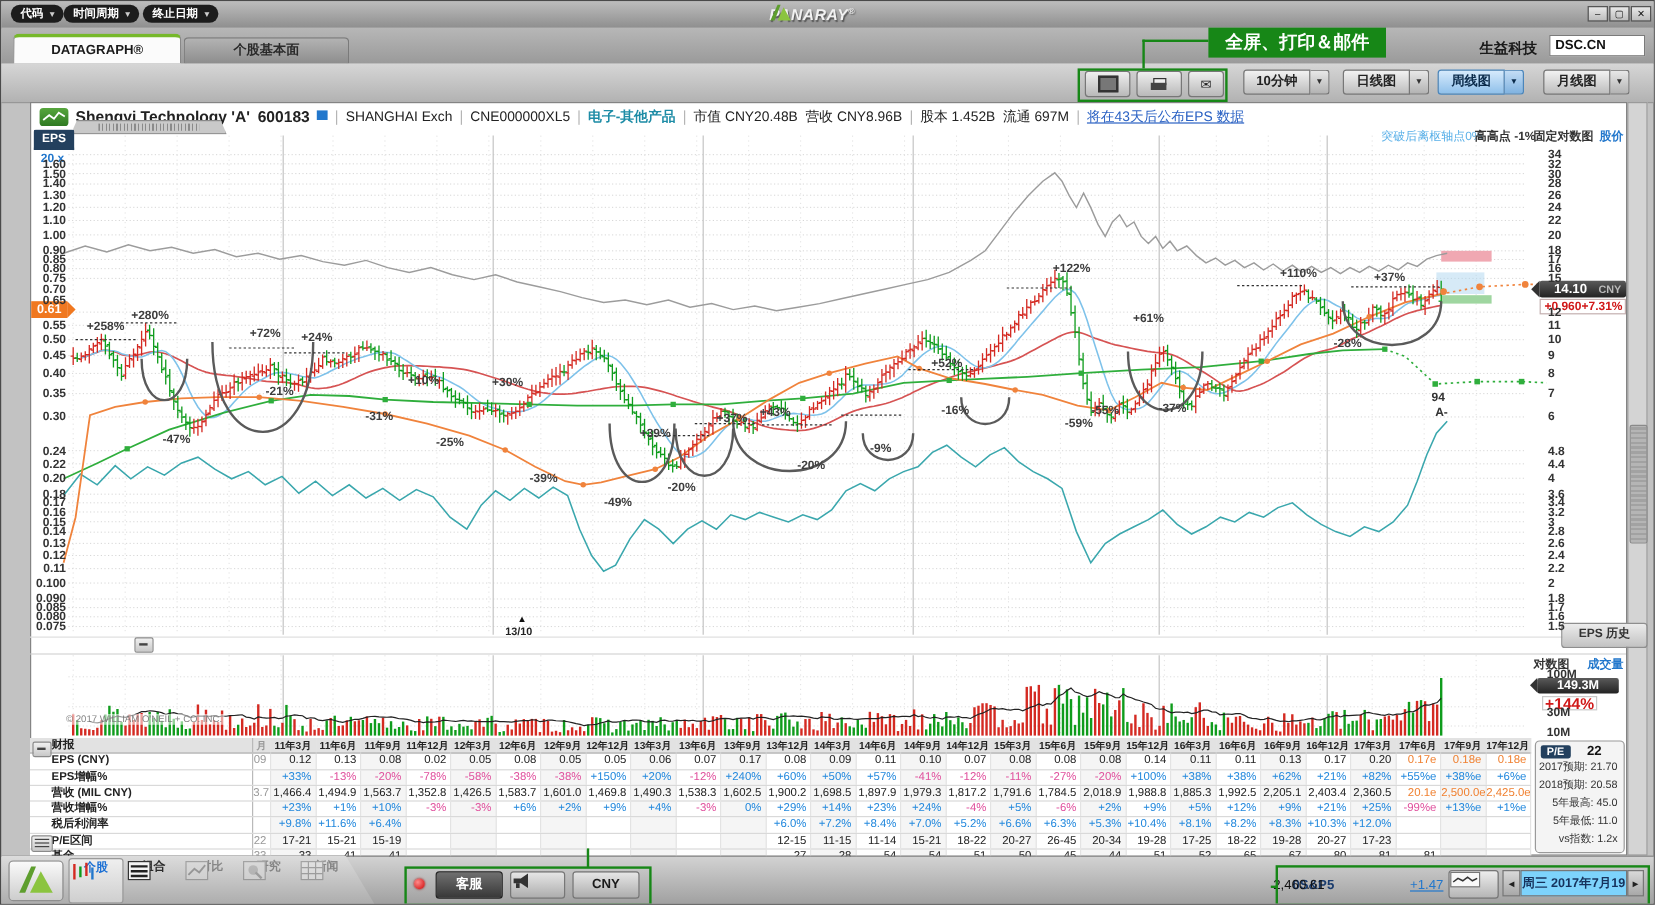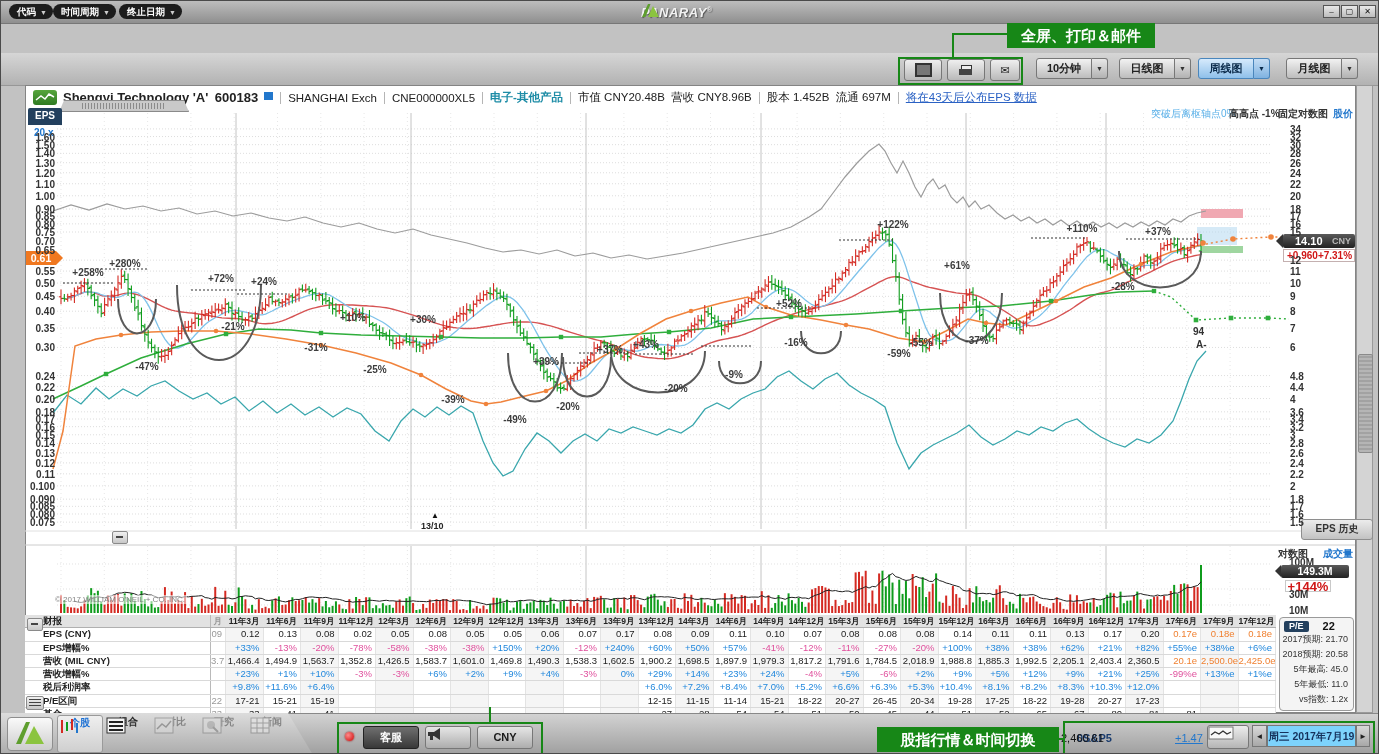--- a/index.html
+++ b/index.html
@@ -146,20 +146,26 @@
         <polygon points="1,14 7,1 9.5,1 4.5,14" fill="#5e9e2e"></polygon>
           <polygon points="7,14 12,3 18,14" fill="#8bc43f"></polygon>
       </svg>
       <span class="ltext"><span>PANARAY</span><span class="reg">®</span></span>
     </div>
     <div class="winbtn" style="left:1322px">–</div>
     <div class="winbtn" style="left:1340px">▢</div>
     <div class="winbtn" style="left:1358px">✕</div>
   </div>
 
+  <div id="tabrow" class="abs">
+    <div id="tab-dg" class="abs">DATAGRAPH®</div>
+    <div id="tab-fd" class="abs">个股基本面</div>
+    <div id="stockname" class="abs">生益科技</div>
+    <input id="tickerbox" class="abs" value="DSC.CN" style="">
+  </div>
 
   <div id="toolbar" class="abs">
     <div class="icobtn" style="left:903px">
       <span style="display:block;width:13px;height:10px;border:2px solid #333;background:#777;"></span>
     </div>
     <div class="icobtn" style="left:946px">
       <span style="position:relative;display:block;width:14px;height:11px;">
         <span style="position:absolute;left:2px;top:0;width:9px;height:4px;background:#eee;border:1px solid #333;"></span>
         <span style="position:absolute;left:0;top:4px;width:13px;height:6px;background:#444;"></span>
       </span>
@@ -2227,17 +2233,16 @@
   <div id="prevday" class="abs">◄</div>
   <div id="datefld" class="abs">周三 2017年7月19</div>
   <div id="nextday" class="abs">►</div>
 
   <div class="annbox" style="left:1006px;top:22px;width:148px;height:25px;font-size:15px;line-height:25px">全屏、打印＆邮件</div>
   <div class="annline" style="left:951px;top:32px;width:55px;height:2px"></div>
   <div class="annline" style="left:951px;top:32px;width:2px;height:24px"></div>
   <div class="greenrect" style="left:897px;top:56px;width:121px;height:24px"></div>
   <div class="annline" style="left:488px;top:706px;width:2px;height:16px"></div>
   <div class="greenrect" style="left:336px;top:721px;width:202px;height:29px"></div>
-  <div class="annbox" style="left:876px;top:726px;width:182px;height:25px;font-size:15px;line-height:25px">股指行情＆时间切换</div>
   <div class="annline" style="left:1058px;top:737px;width:6px;height:2px"></div>
   <div class="greenrect" style="left:1062px;top:720px;width:308px;height:30px"></div>
 
 </div>
 
 </body></html>

